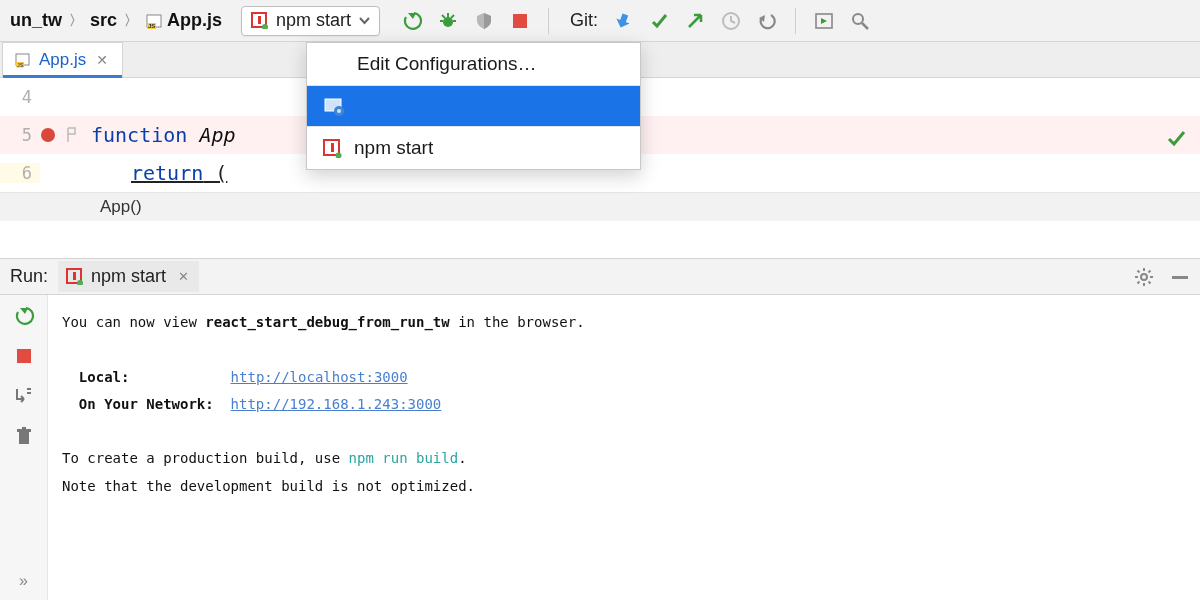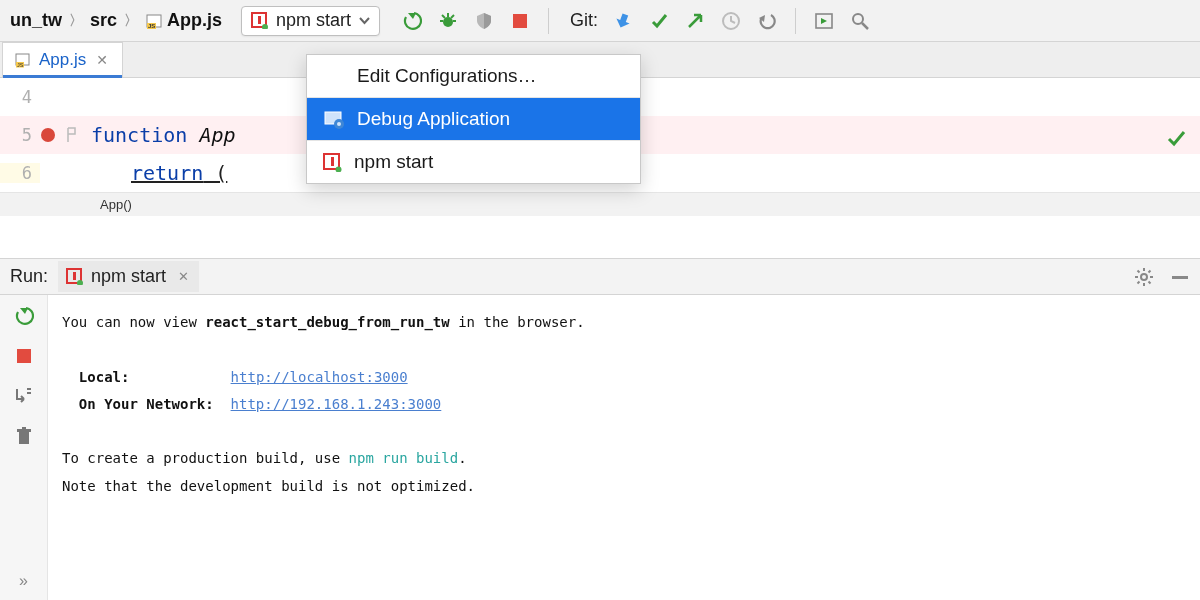--- a/index.html
+++ b/index.html
@@ -27,25 +27,25 @@
 
 .editor-area { position: relative; background: #fff; }
 .line { display: flex; align-items: center; height: 38px; font-family: "Consolas","Menlo",monospace; font-size: 20px; }
 .ln-num { width: 40px; text-align: right; color: #b0b0b0; padding-right: 8px; font-size: 17px; }
 .ln-mark { width: 45px; display:flex; align-items:center; justify-content:flex-start; gap:3px;}
 .code { padding-left: 6px; }
 .line.hl-red { background: #fff0f2; }
 .line.hl-yel .ln-mark, .line.hl-yel .ln-num { background: #fffbe6; }
 .kw { color: #0a3ea8; font-weight: 500; }
 .fn { font-style: italic; color: #111; }
-.breadcrumb2 { background: #f2f2f2; border-top: 1px solid #e5e5e5; padding: 4px 100px; font-size: 13px; color: #333; }
+.breadcrumb2 { background: #f2f2f2; border-top: 1px solid #e5e5e5; padding: 4px 100px; font-size: 17px; color: #333; }
 .green-check { position:absolute; right: 14px; top: 50px; color:#3a9c3a; }
 
 
-.menu { position: absolute; left: 306px; top: 54px; width: 335px; background: #fff; border: 1px solid #c8c8c8; box-shadow: 0 6px 18px rgba(0,0,0,0.18); z-index: 10; }
+.menu { position: absolute; left: 306px; top: 42px; width: 335px; background: #fff; border: 1px solid #c8c8c8; box-shadow: 0 6px 18px rgba(0,0,0,0.18); z-index: 10; }
 .menu-item { display: flex; align-items: center; gap: 12px; padding: 10px 16px; font-size: 19px; color: #1a1a1a; }
 .menu-item.sel { background: #1a74e8; color: #fff; }
 .menu-sep { height: 1px; background: #e4e4e4; }
 
 
 .runwin { position: absolute; left: 0; right: 0; bottom: 0; top: 258px; display: flex; flex-direction: column; background: #fff;}
 .runwin-header { display: flex; align-items: center; padding: 6px 10px; background: #f3f3f3; border-top: 1px solid #d4d4d4; border-bottom: 1px solid #d4d4d4; gap: 10px; height: 37px;}
 .runwin-title { font-size: 18px; color: #222; }
 .runwin-tab { display: flex; align-items: center; gap: 8px; background:#e9e9e9; padding: 5px 10px 5px 8px; font-size: 18px; }
 .runwin-body { display: flex; flex: 1; }
@@ -229,21 +229,20 @@
   </div>
   <div class="menu-sep"></div>
   <div class="menu-item sel">
     <span>
         <svg width="22" height="20">
           <rect x="2" y="3" width="16" height="12" fill="#cfe3fb" stroke="#fff" stroke-width="1"></rect>
           <circle cx="16" cy="15" r="5" fill="#3f87d6"></circle>
           <circle cx="16" cy="15" r="2" fill="#cfe3fb"></circle>
         </svg>
       </span>
-    <span>Debug Application</span>
   </div>
   <div class="menu-sep"></div>
   <div class="menu-item">
     <span>
         <svg width="19" height="19">
           <rect x="1" y="1" width="15" height="15" fill="none" stroke="#d33" stroke-width="2"></rect>
           <rect x="8" y="4" width="3" height="9" fill="#d33"></rect>
           <circle cx="15.5" cy="16.5" r="3" fill="#4caf50"></circle>
         </svg>
       </span>

